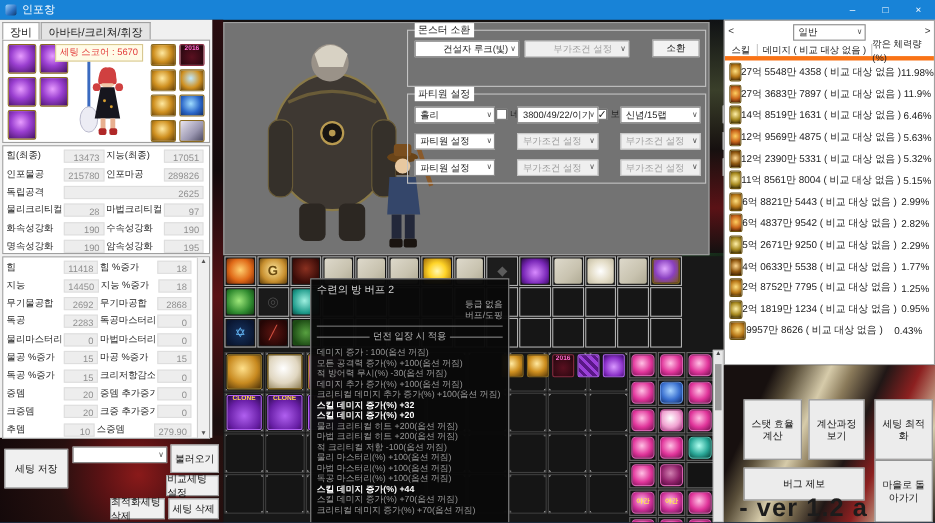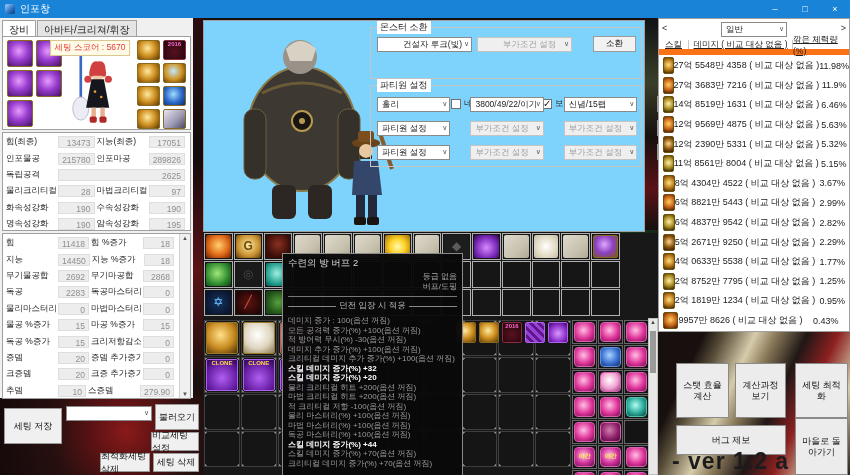--- a/index.html
+++ b/index.html
@@ -40,21 +40,21 @@
   
   #leftbottom{position:absolute;left:0;top:398px;width:203px;height:77px;}
   .wbtn{background:#f0f0f0;border:1px solid #9a9a9a;font-size:9px;color:#111;display:flex;align-items:center;justify-content:center;position:absolute;}
   #btn-save{left:4px;top:10px;width:58px;height:36px;}
   #dd-setting{position:absolute;left:66px;top:8px;width:86px;height:15px;}
   #btn-load{left:155px;top:6px;width:44px;height:26px;}
   #btn-compare{left:151px;top:34px;width:48px;height:19px;}
   #btn-delopt{left:100px;top:55px;width:50px;height:19px;}
   #btn-del{left:153px;top:55px;width:46px;height:19px;}
   
-  #viewer{position:absolute;left:203px;top:20px;width:442px;height:212px;background:#7dd3fc;border:1px solid #a0a0a0;}
+  #viewer{position:absolute;left:203px;top:20px;width:442px;height:212px;background:#737373;border:1px solid #a0a0a0;}
   #monsterart{position:absolute;left:38px;top:8px;}
   #manart{position:absolute;left:138px;top:108px;}
   .grp{position:absolute;border:1px solid #c4c4c4;}
   .grp-legend{position:absolute;top:-7px;left:6px;background:#fff;padding:0 3px;font-size:9px;color:#222;white-space:nowrap;}
   #grp-monster{left:166px;top:6px;width:272px;height:52px;}
   #grp-party{left:166px;top:64px;width:272px;height:82px;}
   .dd{position:relative;background:#fff;border:1px solid #8a8a8a;font-size:8.5px;color:#222;display:flex;align-items:flex-end;padding:0 12px 0 4px;height:15px;white-space:nowrap;overflow:hidden;}
   .dd .ar{position:absolute;right:2px;top:2px;color:#555;font-size:7px;}
   .dd.dis{background:#efefef;color:#9f9f9f;border-color:#c4c4c4;}
   .mrow{position:absolute;left:6px;top:8px;display:flex;gap:5px;align-items:center;}
@@ -132,21 +132,21 @@
   #tt-section{display:flex;align-items:center;gap:3px;color:#b8b8b8;font-size:8.5px;margin:2px 0 4px 0;}
   #tt-section::before,#tt-section::after{content:"";flex:1;border-top:1px solid #888;}
   .ttline{font-size:8px;line-height:9.5px;}
   .ttline.hl{color:#fff;font-weight:bold;}
   
   #rightpanel{position:absolute;left:658px;top:18px;width:192px;height:314px;background:#fff;border:1px solid #a0a0a0;}
   #rnav{position:absolute;left:0;top:2px;width:100%;height:18px;}
   #rnav-prev{position:absolute;left:3px;top:2px;font-size:9px;color:#333;}
   #rnav-next{position:absolute;right:3px;top:2px;font-size:9px;color:#333;}
   #rnav-dd{position:absolute;left:62px;top:1px;width:66px;}
-  #lhead{position:absolute;left:0;top:21px;width:100%;height:15px;display:flex;font-size:8.5px;color:#222;border-bottom:6px solid #f97316;text-decoration:underline;}
+  #lhead{position:absolute;left:0;top:21px;width:100%;height:15px;display:flex;font-size:8.5px;color:#222;border-bottom:4px solid #f97316;}
   #lhead .hc{display:flex;align-items:center;justify-content:center;border-right:1px solid #c8c8c8;}
   #lhead .hc:last-child{border-right:none;}
   #hc-skill{width:30px;}
   #hc-dmg{flex:1;}
   #hc-pct{width:56px;}
   #skillrows{position:absolute;left:0;top:37px;width:100%;}
   .srow{display:flex;align-items:center;height:19.6px;}
   .ski{width:17px;height:17px;margin-left:4px;border-radius:2px;border:1px solid #6a5110;background:radial-gradient(circle at 50% 45%,#ffe080 0%,#b87818 55%,#3a2404 100%);}
   .srow:nth-child(2n) .ski{background:radial-gradient(circle at 50% 45%,#ffcf60 0%,#c8641a 55%,#401a04 100%);}
   .srow:nth-child(3n) .ski{background:radial-gradient(circle at 50% 45%,#fff0a8 0%,#a88a20 55%,#2a2004 100%);}
@@ -768,21 +768,21 @@
       <div class="hc" id="hc-pct">깎은 체력량(%)</div>
     </div>
     <div id="skillrows">
         <div class="srow">
           <div class="ski"></div>
           <div class="sdmg">27억 5548만 4358 ( 비교 대상 없음 )</div>
           <div class="spct">11.98%</div>
         </div>
         <div class="srow">
           <div class="ski"></div>
-          <div class="sdmg">27억 3683만 7216 ( 비교 대상 없음 )</div>
+          <div class="sdmg">27억 3683만 7897 ( 비교 대상 없음 )</div>
           <div class="spct">11.9%</div>
         </div>
         <div class="srow">
           <div class="ski"></div>
           <div class="sdmg">14억 8519만 1631 ( 비교 대상 없음 )</div>
           <div class="spct">6.46%</div>
         </div>
         <div class="srow">
           <div class="ski"></div>
           <div class="sdmg">12억 9569만 4875 ( 비교 대상 없음 )</div>
@@ -790,25 +790,20 @@
         </div>
         <div class="srow">
           <div class="ski"></div>
           <div class="sdmg">12억 2390만 5331 ( 비교 대상 없음 )</div>
           <div class="spct">5.32%</div>
         </div>
         <div class="srow">
           <div class="ski"></div>
           <div class="sdmg">11억 8561만 8004 ( 비교 대상 없음 )</div>
           <div class="spct">5.15%</div>
-        </div>
-        <div class="srow">
-          <div class="ski"></div>
-          <div class="sdmg">8억 4304만 4522 ( 비교 대상 없음 )</div>
-          <div class="spct">3.67%</div>
         </div>
         <div class="srow">
           <div class="ski"></div>
           <div class="sdmg">6억 8821만 5443 ( 비교 대상 없음 )</div>
           <div class="spct">2.99%</div>
         </div>
         <div class="srow">
           <div class="ski"></div>
           <div class="sdmg">6억 4837만 9542 ( 비교 대상 없음 )</div>
           <div class="spct">2.82%</div>

